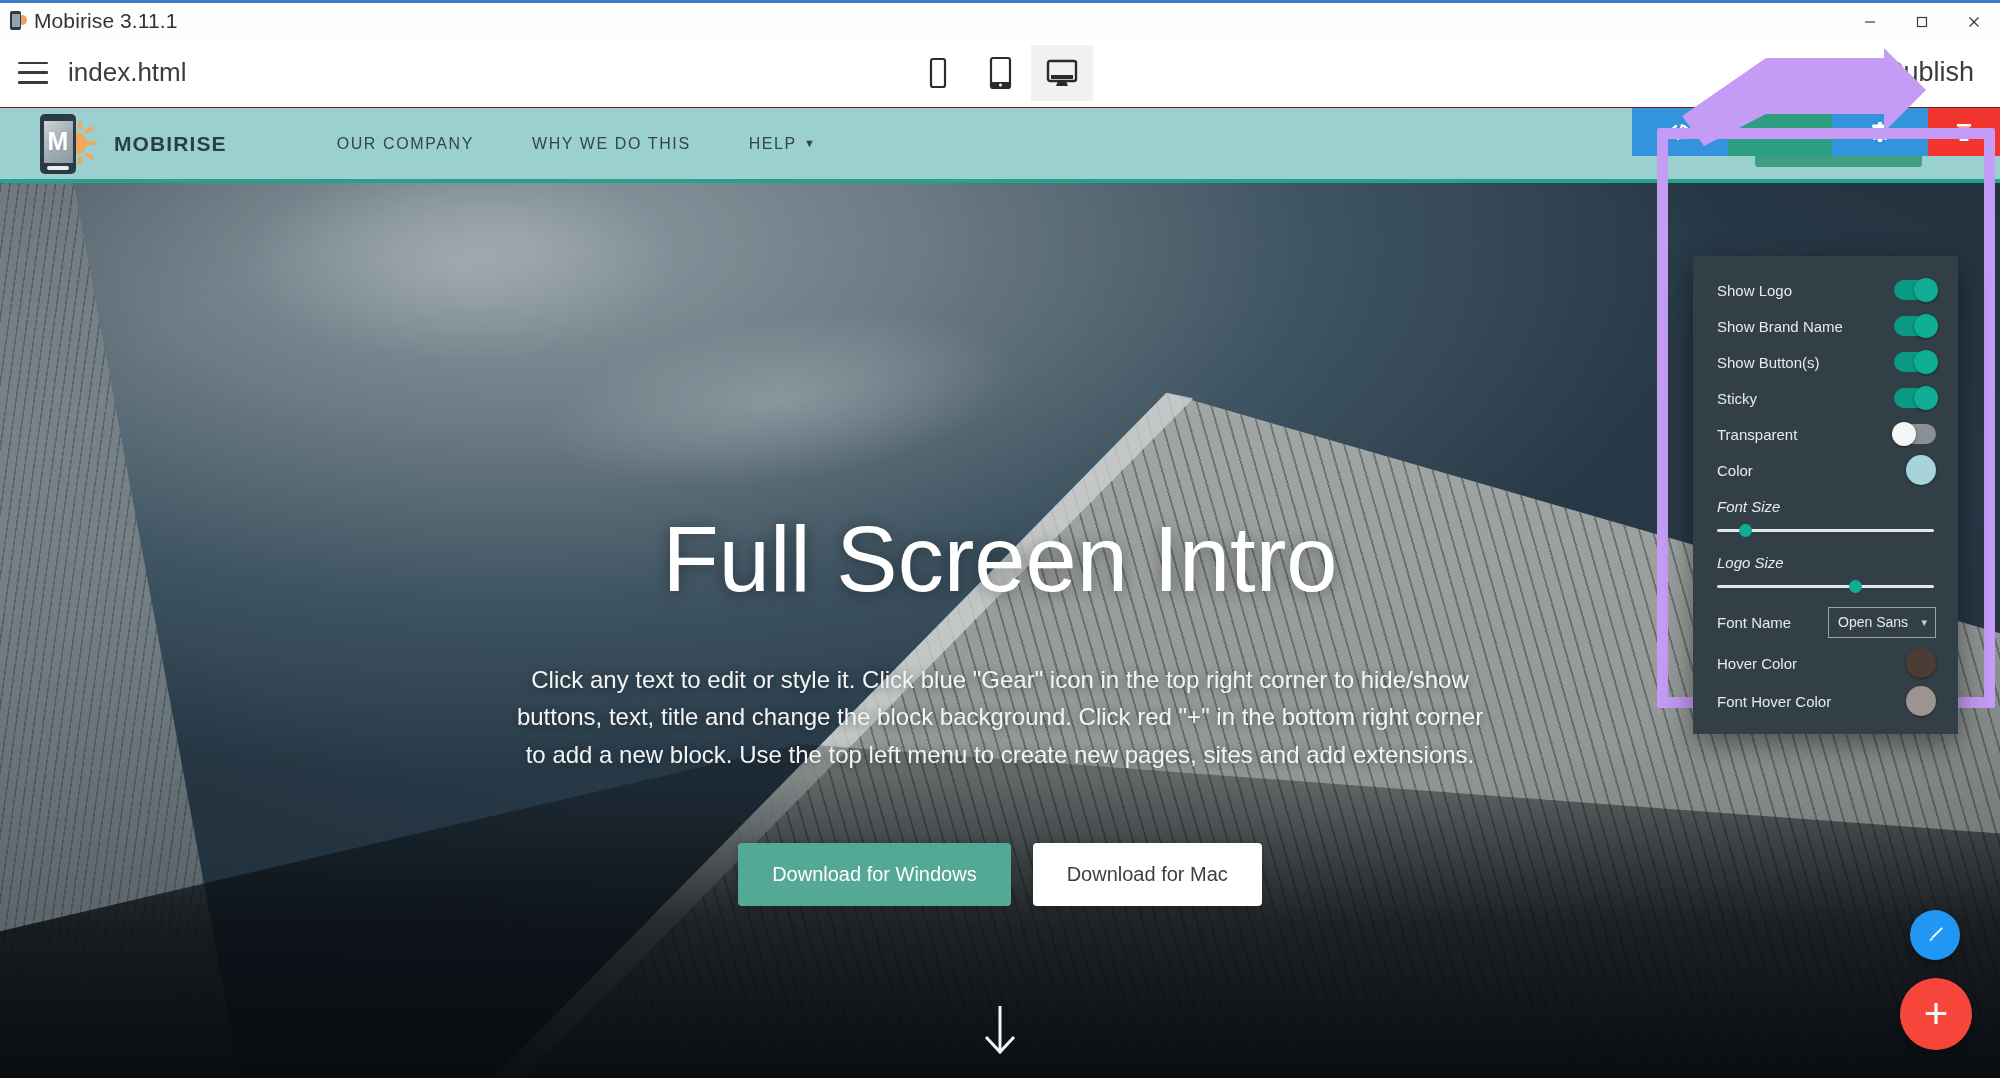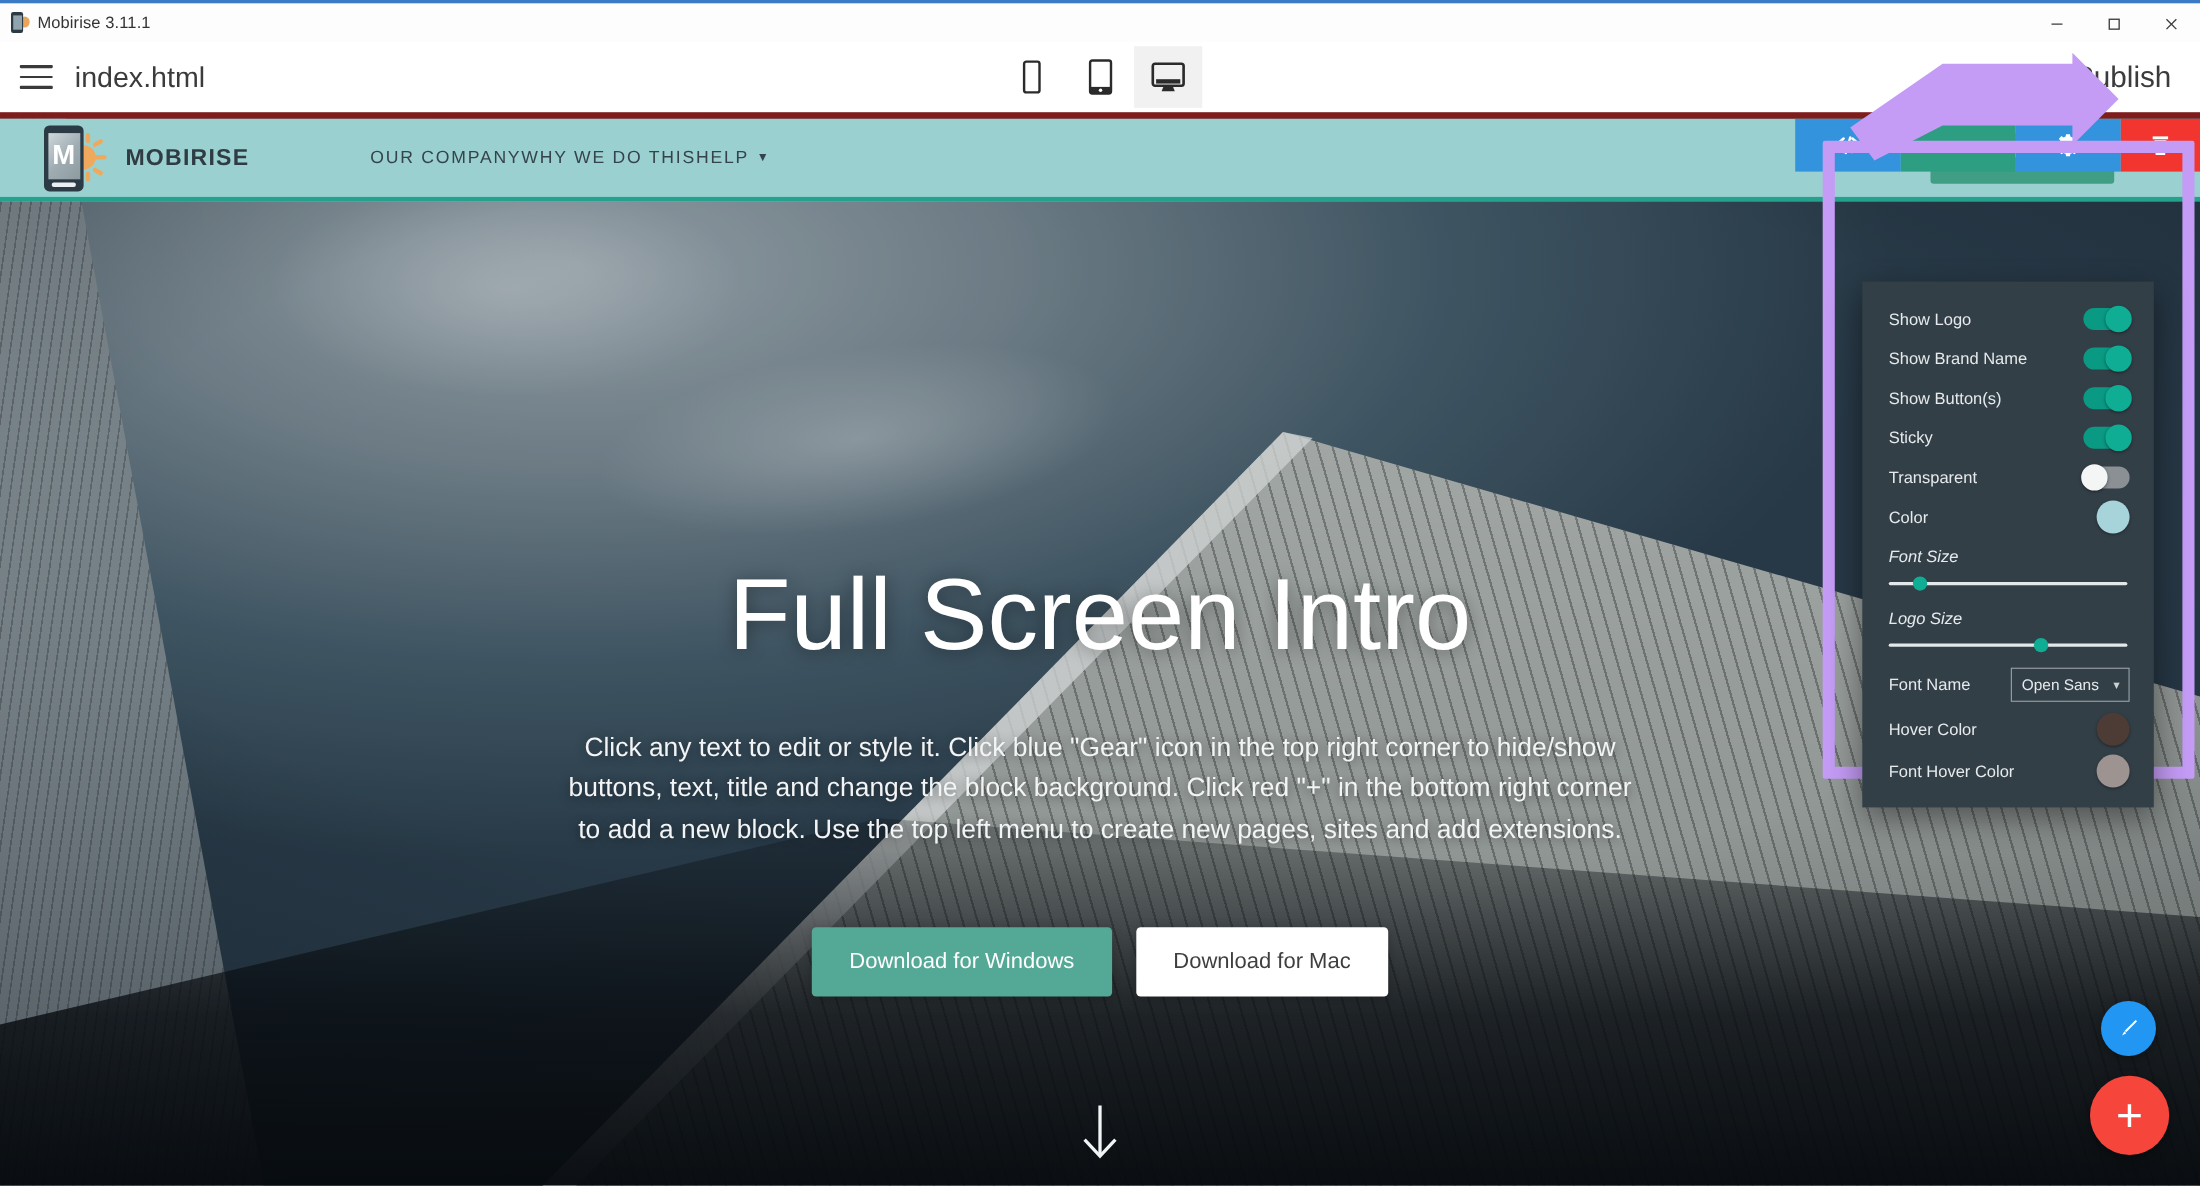--- a/index.html
+++ b/index.html
@@ -27,36 +27,36 @@
     background: #2b3a44; border-radius: 2px;
   }
   .tb-appicon .ph::after {
     content: ""; position: absolute; left: 1.5px; top: 2.5px;
     width: 8px; height: 13px; background: #8fa4ad;
   }
   .tb-appicon .sun {
     position: absolute; left: 8px; top: 4px; width: 9px; height: 10px;
     background: #e8a65c; border-radius: 50%;
   }
-  .tb-title { font-size: 15px; color: #333; letter-spacing: .1px; }
+  .tb-title { font-size: 21px; color: #333; letter-spacing: .1px; }
   .wincontrols {
     position: absolute; right: 0; top: 0; height: 38px;
     display: flex; align-items: center;
   }
   .wc {
     width: 52px; height: 38px; display: flex;
     align-items: center; justify-content: center;
     color: #3b3b3b; font-size: 17px; line-height: 1;
   }
   .wc svg { display: block; }
 
   
   .toolbar {
     position: absolute; top: 38px; left: 0; width: 2000px; height: 70px;
-    background: #ffffff; border-bottom: 6px solid #7f1d1d;
+    background: #ffffff; border-bottom: 1px solid #7f1d1d;
     display: flex; align-items: center;
   }
   .hamburger {
     width: 30px; height: 22px; margin-left: 18px; margin-right: 20px;
     display: flex; flex-direction: column; justify-content: space-between;
     flex: none;
   }
   .hamburger i { display: block; height: 2.6px; background: #3a3a3a; border-radius: 1px; }
   .file-name { font-size: 26px; color: #3b3b3b; font-weight: 400; }
 
@@ -168,21 +168,21 @@
   }
   .brand-logo .phone::after {
     content: ""; position: absolute; left: 7px; bottom: 4px;
     width: 22px; height: 4px; background: #e9eef0; border-radius: 2px;
   }
   .brand-name {
     margin-left: 14px; font-size: 21px; font-weight: 700;
     letter-spacing: 1.1px; color: #2f3c44;
   }
   .nav-links {
-    display: flex; align-items: center; 
+    display: flex; align-items: center; gap: 58px;
     margin-left: 110px;
   }
   .nav-link {
     font-size: 16px; letter-spacing: 1.6px; color: #35444c; font-weight: 400;
     display: flex; align-items: center; gap: 7px;
   }
   .caret { font-size: 11px; line-height: 1; }
   .nav-dl {
     position: absolute; right: 78px; top: 50%; transform: translateY(-50%);
     background: #3f9e84; color: #ffffff; font-size: 17px; letter-spacing: 1.6px;

